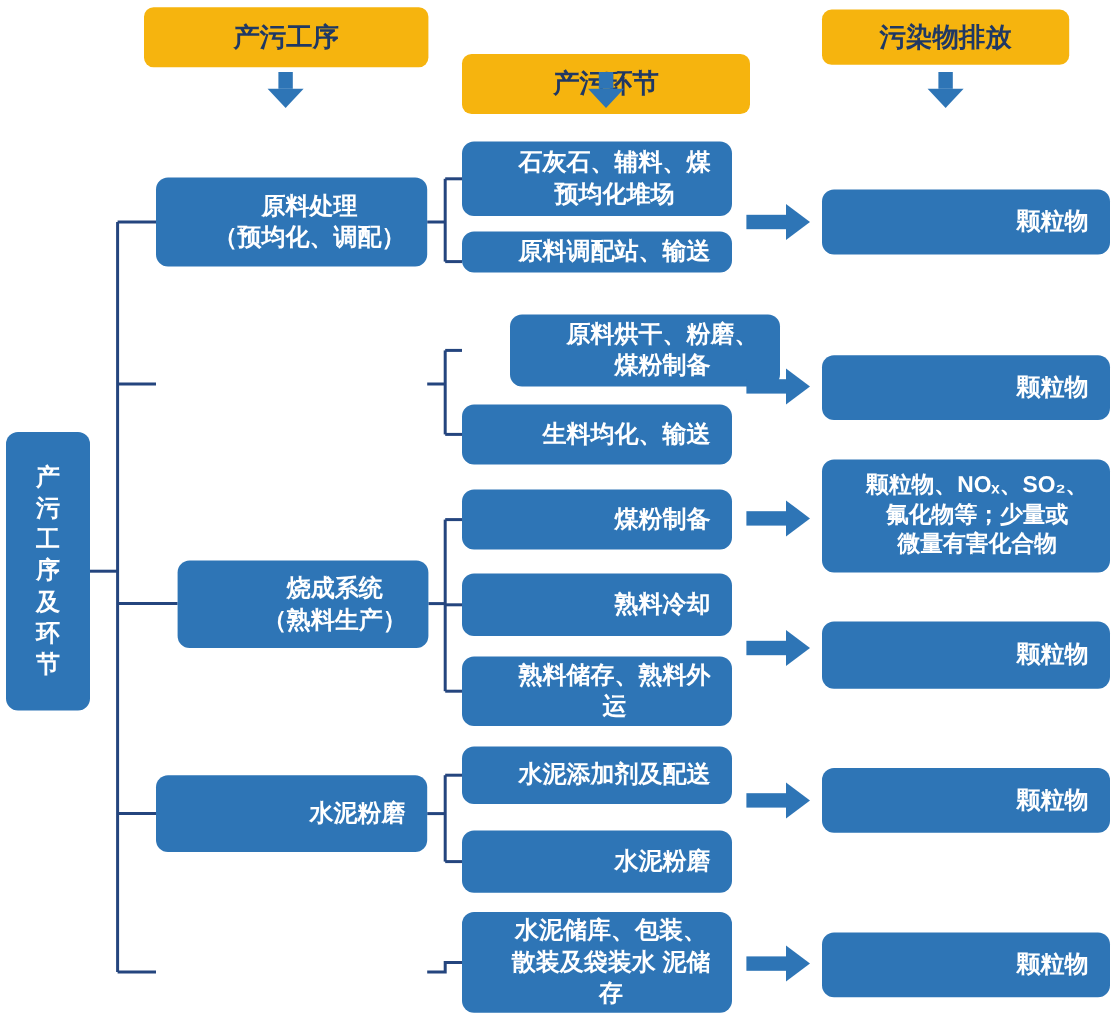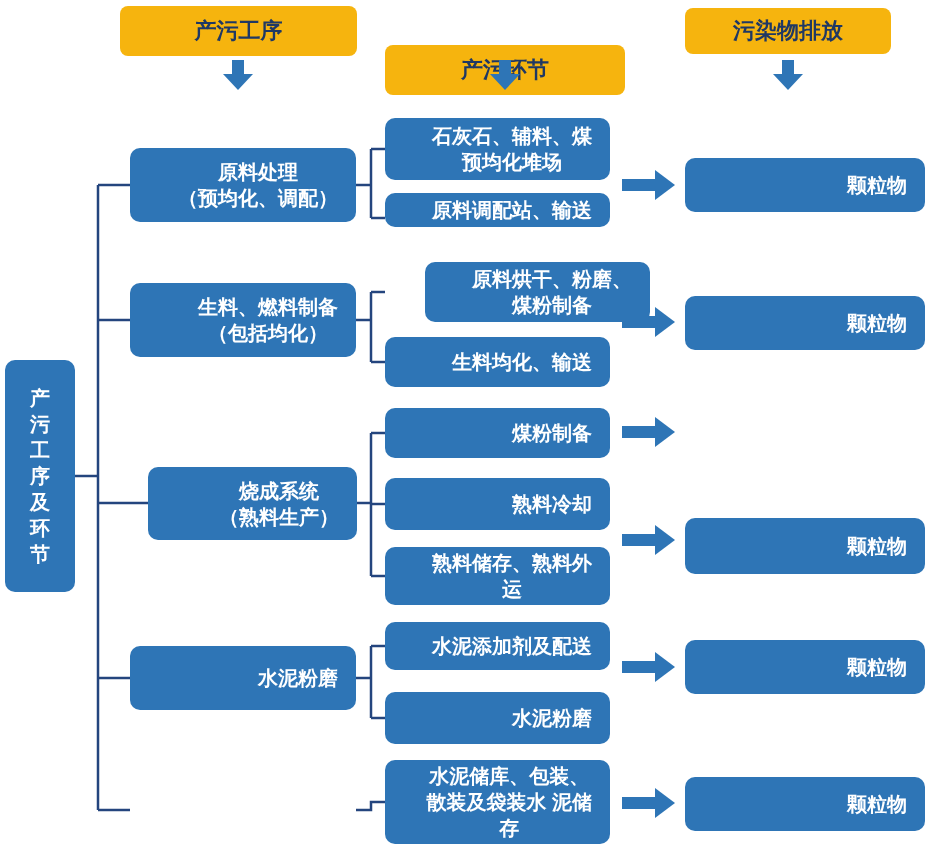--- a/index.html
+++ b/index.html
@@ -114,24 +114,20 @@
     <span>产污
 工序
 及环
 节</span>
   </div>
 
   <div class="bluebox" style="left:130px;top:148px;width:226px;height:74px;">
     <span>原料处理
 （预均化、调配）</span>
   </div>
-  <div class="bluebox" style="left:130px;top:283px;width:226px;height:74px;">
-    <span>生料、燃料制备
-（包括均化）</span>
-  </div>
   <div class="bluebox" style="left:148px;top:467px;width:209px;height:73px;">
     <span>烧成系统
 （熟料生产）</span>
   </div>
   <div class="bluebox" style="left:130px;top:646px;width:226px;height:64px;">
     <span>水泥粉磨</span>
   </div>
 
   <div class="bluebox" style="left:385px;top:118px;width:225px;height:62px;">
     <span>石灰石、辅料、煤
@@ -193,20 +189,25 @@
       <span class="bar"></span>
       <span class="head"></span>
     </div>
 
   <div class="bluebox" style="left:685px;top:158px;width:240px;height:54px;">
     <span>颗粒物</span>
   </div>
   <div class="bluebox" style="left:685px;top:296px;width:240px;height:54px;">
     <span>颗粒物</span>
   </div>
+  <div class="bluebox small-text" style="left:685px;top:383px;width:240px;height:94px;">
+    <span>颗粒物、NOₓ、SO₂、
+氟化物等；少量或
+微量有害化合物</span>
+  </div>
   <div class="bluebox" style="left:685px;top:518px;width:240px;height:56px;">
     <span>颗粒物</span>
   </div>
   <div class="bluebox" style="left:685px;top:640px;width:240px;height:54px;">
     <span>颗粒物</span>
   </div>
   <div class="bluebox" style="left:685px;top:777px;width:240px;height:54px;">
     <span>颗粒物</span>
   </div>
 

